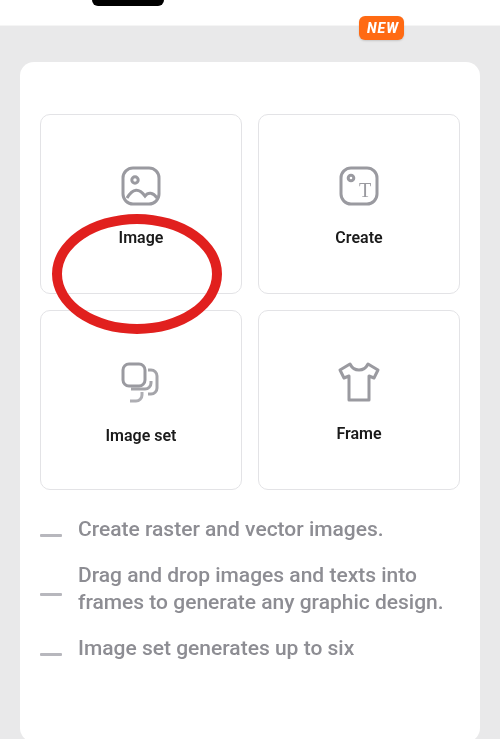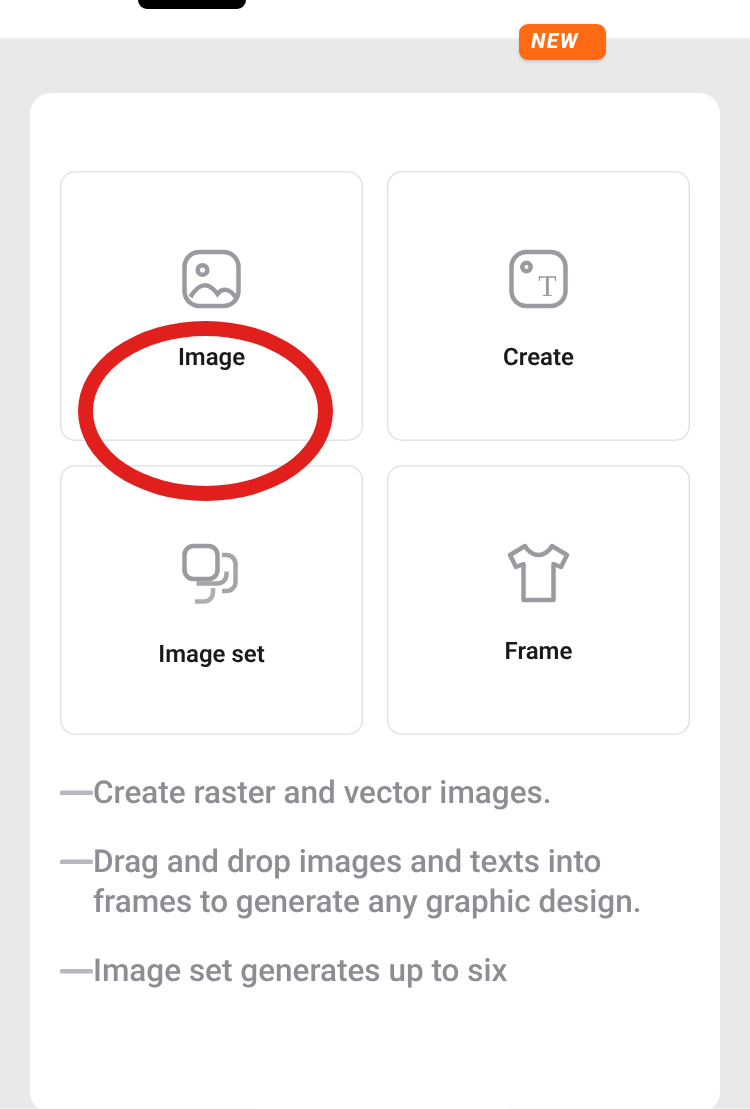--- a/index.html
+++ b/index.html
@@ -26,21 +26,21 @@
   .new-badge {
     position: absolute;
     top: 16px;
     right: 96px;
     background: #ff6a13;
     color: #fff;
     font-size: 14px;
     font-weight: 800;
     font-style: italic;
     letter-spacing: 1px;
-    padding: 4px 18px 4px 8px;
+    padding: 4px 5px 4px 8px;
     border-radius: 6px;
     box-shadow: 0 1px 2px rgba(0,0,0,0.15);
   }
   .panel {
     margin: 36px 20px 0 20px;
     background: #ffffff;
     border-radius: 14px;
     padding: 28px 20px 0 20px;
     min-height: 680px;
     position: relative;
@@ -87,21 +87,22 @@
   }
   .bullets {
     margin-top: 26px;
     display: flex;
     flex-direction: column;
     gap: 18px;
     padding-right: 10px;
   }
   .bullet {
     display: flex;
-    align-items: flex-start;
+    gap: 16px;
+    align-items: center;
   }
   .bullet .dash {
     flex: 0 0 auto;
     width: 22px;
     height: 3px;
     background: #b7b7bd;
     margin-top: 11px;
     border-radius: 1px;
   }
   .bullet .text {

